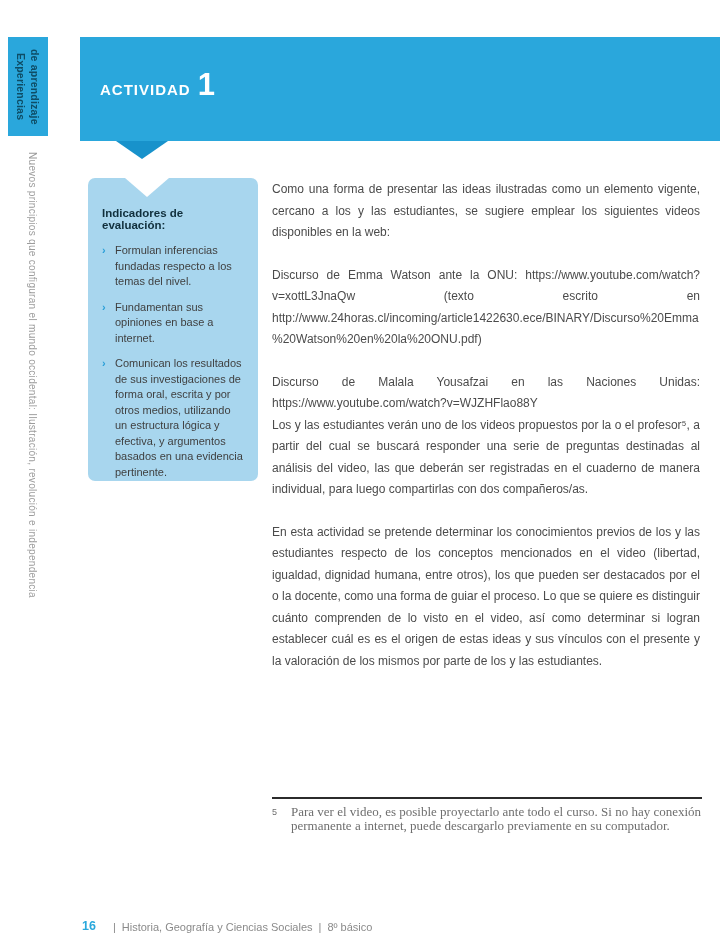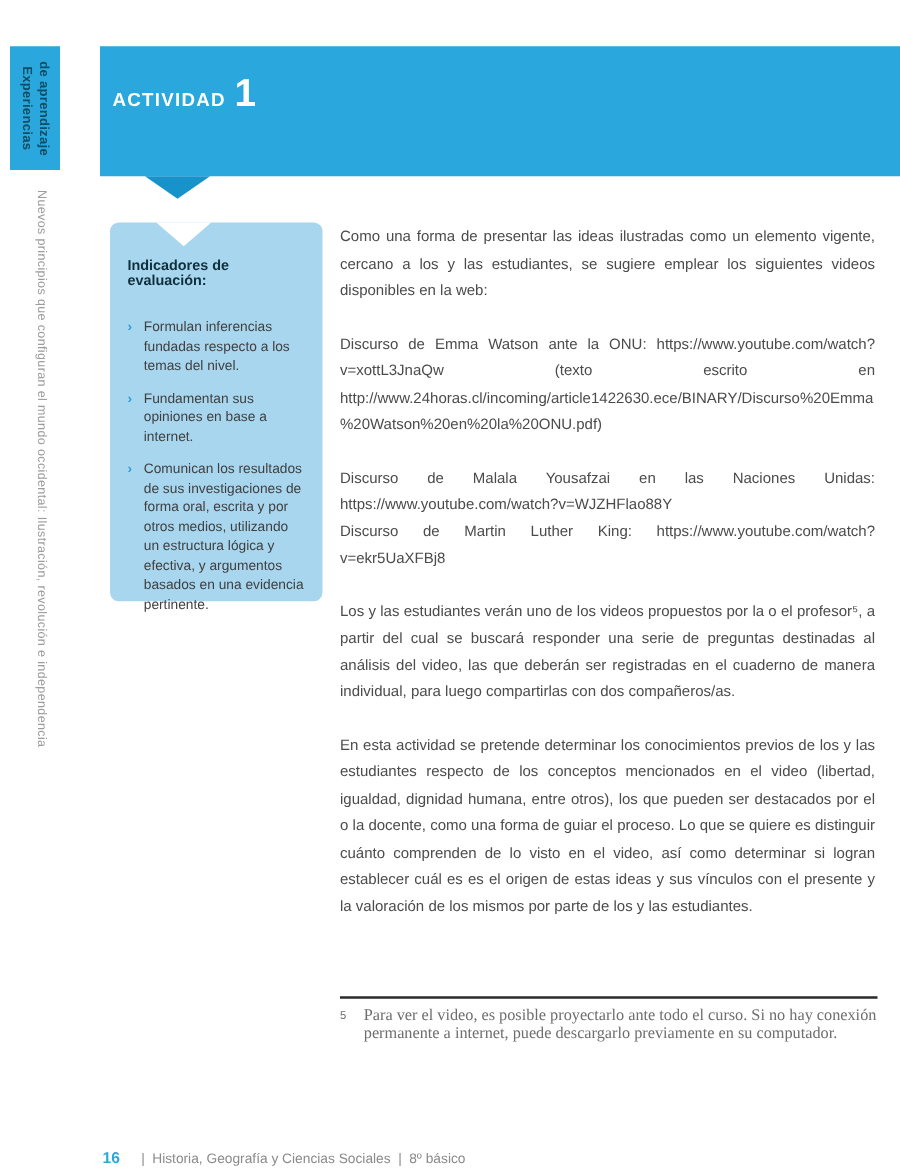--- a/index.html
+++ b/index.html
@@ -20,42 +20,42 @@
   
   .unit-title{
     position:absolute;left:27px;top:152px;height:470px;
     writing-mode:vertical-lr;
     font-size:10px;color:#9c9c9c;letter-spacing:0.3px;white-space:nowrap;
   }
   
   .header-bar{
     position:absolute;left:80px;top:37px;width:640px;height:104px;
     background:#2aa7dc;display:flex;align-items:baseline;
-    padding:2px;box-sizing:border-box;
+    padding:12px;box-sizing:border-box;
   }
   .header-inner{display:flex;align-items:baseline;margin:20px 0 0 8px;}
   .activity-word{font-size:15px;font-weight:bold;color:#ffffff;letter-spacing:1px;}
   .activity-num{font-size:31px;font-weight:bold;color:#ffffff;margin-left:7px;line-height:1;}
   .header-chevron{
     position:absolute;left:116px;top:141px;width:0;height:0;
     border-left:26px solid transparent;border-right:26px solid transparent;
     border-top:18px solid #1892cb;
   }
   
   .indicator-box{
     position:absolute;left:88px;top:178px;width:170px;height:303px;
     background:#a8d6ee;border-radius:7px;box-sizing:border-box;
     padding:29px 13px 0 14px;
   }
   .indicator-notch{
     position:absolute;left:37px;top:0;width:0;height:0;
     border-left:22px solid transparent;border-right:22px solid transparent;
     border-top:19px solid #ffffff;
   }
-  .ind-title{font-size:11.5px;font-weight:bold;color:#102f3c;margin-bottom:24px;}
+  .ind-title{font-size:11.5px;font-weight:bold;color:#102f3c;margin-bottom:12px;}
   .ind-item{display:flex;margin-bottom:10px;}
   .ind-bullet{flex:0 0 13px;color:#2a9fd8;font-weight:bold;font-size:11px;line-height:15.5px;}
   .ind-text{flex:1;font-size:11px;line-height:15.5px;color:#3f3f3f;}
   
   .main-col{position:absolute;left:272px;top:179px;width:428px;}
   .main-col p{
     margin:0 0 21px 0;font-size:12px;line-height:21.5px;color:#4b4b4b;
     text-align:justify;overflow-wrap:anywhere;
   }
   .main-col p.tight{margin-bottom:0;}
@@ -108,21 +108,20 @@
     <div class="ind-item">
       <span class="ind-bullet">›</span>
       <span class="ind-text">Comunican los resultados de sus investigaciones de forma oral, escrita y por otros medios, utilizando un estructura lógica y efectiva, y argumentos basados en una evidencia pertinente.</span>
     </div>
   </div>
 
   <div class="main-col">
     <p>Como una forma de presentar las ideas ilustradas como un elemento vigente, cercano a los y las estudiantes, se sugiere emplear los siguientes videos disponibles en la web:</p>
     <p>Discurso de Emma Watson ante la ONU: https://www.youtube.com/watch?v=xottL3JnaQw (texto escrito en http://www.24horas.cl/incoming/article1422630.ece/BINARY/Discurso%20Emma%20Watson%20en%20la%20ONU.pdf)</p>
     <p class="tight">Discurso de Malala Yousafzai en las Naciones Unidas: https://www.youtube.com/watch?v=WJZHFlao88Y</p>
-    <p>Discurso de Martin Luther King: https://www.youtube.com/watch?v=ekr5UaXFBj8</p>
     <p>Los y las estudiantes verán uno de los videos propuestos por la o el profesor⁵, a partir del cual se buscará responder una serie de preguntas destinadas al análisis del video, las que deberán ser registradas en el cuaderno de manera individual, para luego compartirlas con dos compañeros/as.</p>
     <p>En esta actividad se pretende determinar los conocimientos previos de los y las estudiantes respecto de los conceptos mencionados en el video (libertad, igualdad, dignidad humana, entre otros), los que pueden ser destacados por el o la docente, como una forma de guiar el proceso. Lo que se quiere es distinguir cuánto comprenden de lo visto en el video, así como determinar si logran establecer cuál es es el origen de estas ideas y sus vínculos con el presente y la valoración de los mismos por parte de los y las estudiantes.</p>
   </div>
 
   <div class="footnote-block">
     <div class="footnote">
       <span class="fn-num">5</span>
       <span class="fn-text">Para ver el video, es posible proyectarlo ante todo el curso. Si no hay conexión permanente a internet, puede descargarlo previamente en su computador.</span>
     </div>
   </div>

